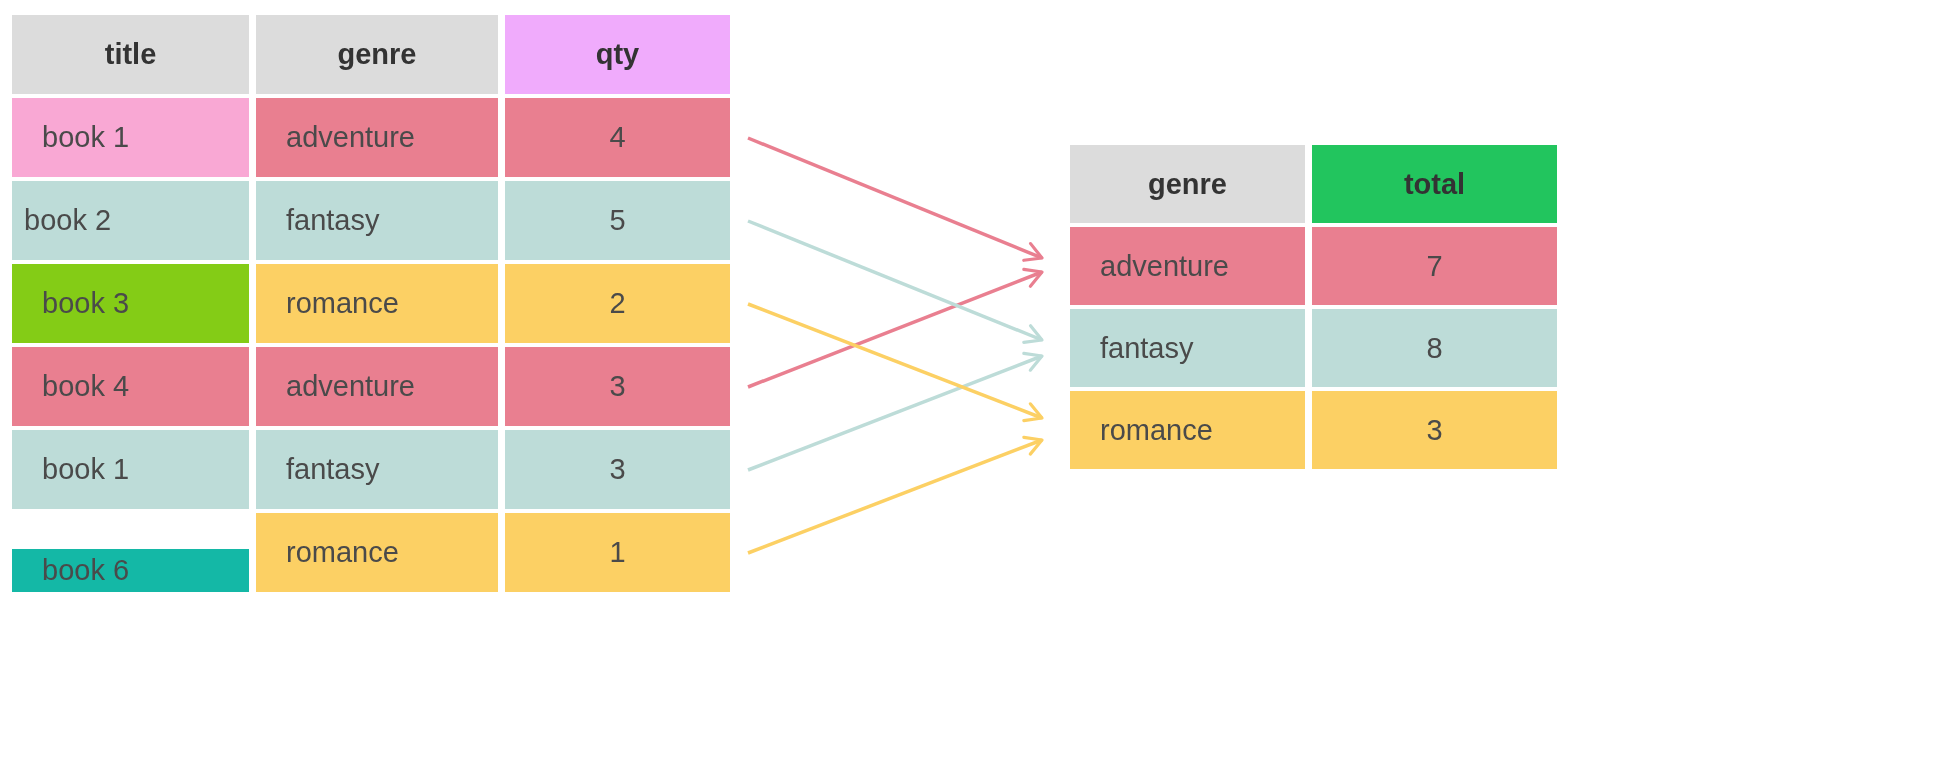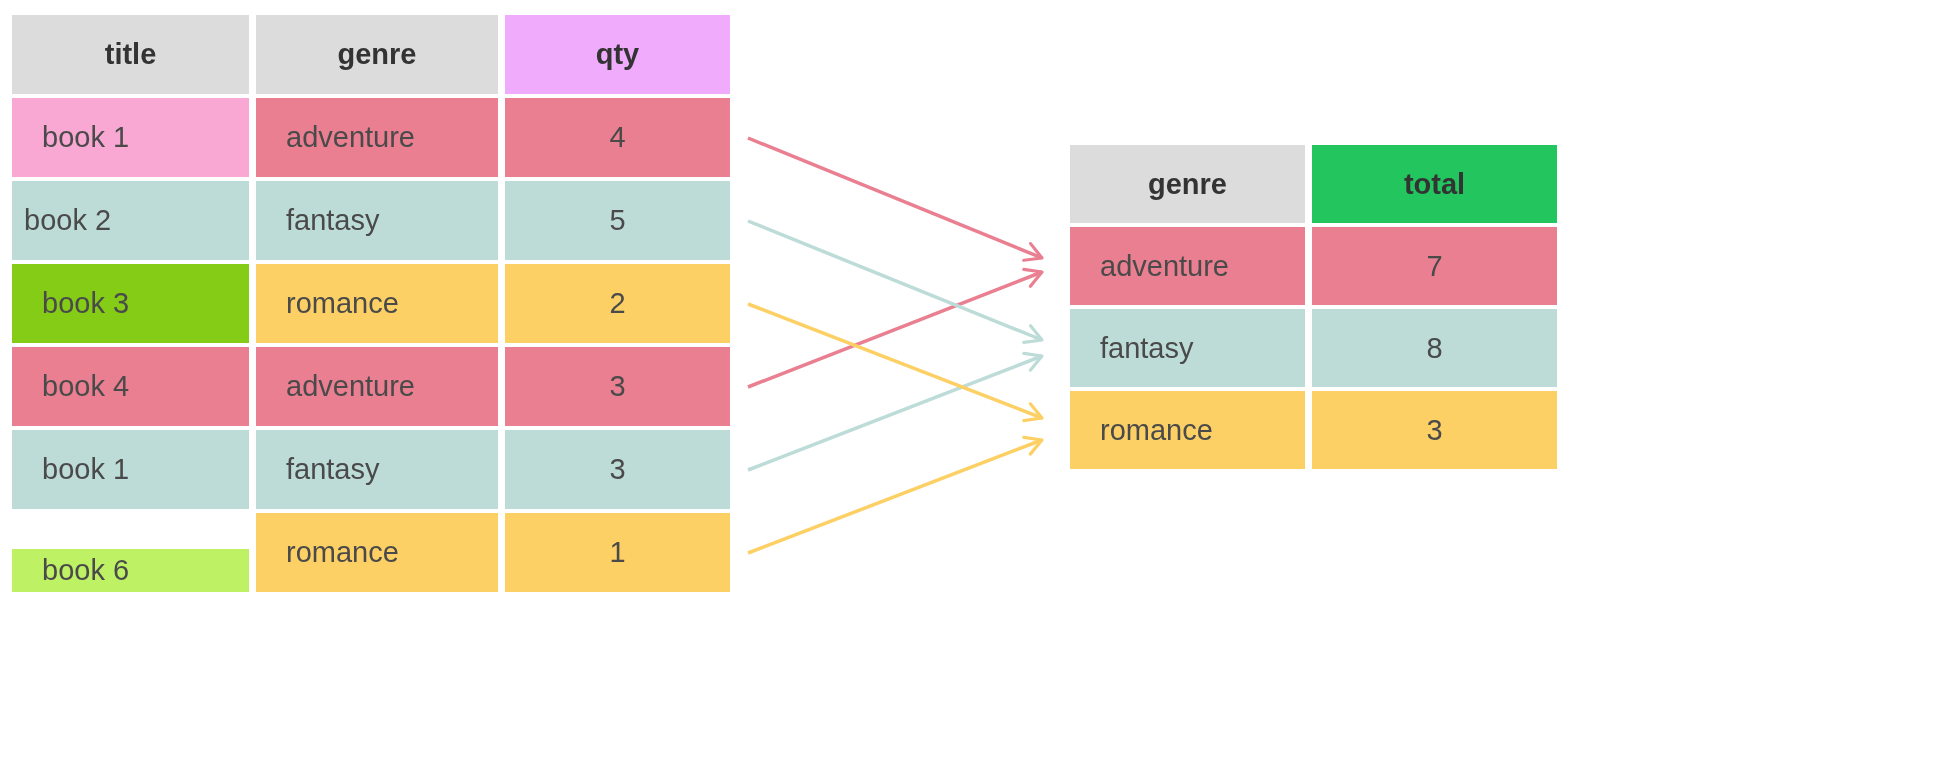--- a/index.html
+++ b/index.html
@@ -75,21 +75,21 @@
     <div class="cell num" style="background-color: rgb(252, 208, 100);">2</div>
 
     <div class="cell" style="background-color: rgb(233, 127, 144);">book 4</div>
     <div class="cell" style="background-color: rgb(233, 127, 144);">adventure</div>
     <div class="cell num" style="background-color: rgb(233, 127, 144);">3</div>
 
     <div class="cell" style="background-color: rgb(189, 220, 216);">book 1</div>
     <div class="cell" style="background-color: rgb(189, 220, 216);">fantasy</div>
     <div class="cell num" style="background-color: rgb(189, 220, 216);">3</div>
 
-    <div class="cell" style="background-color: #bef264; margin-top: 36px;">book 6</div>
+    <div class="cell" style="background-color: #14b8a6; margin-top: 36px;">book 6</div>
     <div class="cell" style="background-color: rgb(252, 208, 100);">romance</div>
     <div class="cell num" style="background-color: rgb(252, 208, 100);">1</div>
   </div>
 
   <svg class="arrows" width="1948" height="772" viewBox="0 0 1948 772">
     <defs>
       <marker id="m-adventure" markerUnits="userSpaceOnUse" markerWidth="26" markerHeight="26" viewBox="0 0 26 26" refX="21" refY="13" orient="auto">
         <path d="M5,4 L21,13 L5,22" fill="none" stroke-width="3.2" stroke-linecap="round" stroke-linejoin="round" stroke="#e97f90"></path>
       </marker>
       <marker id="m-fantasy" markerUnits="userSpaceOnUse" markerWidth="26" markerHeight="26" viewBox="0 0 26 26" refX="21" refY="13" orient="auto">

